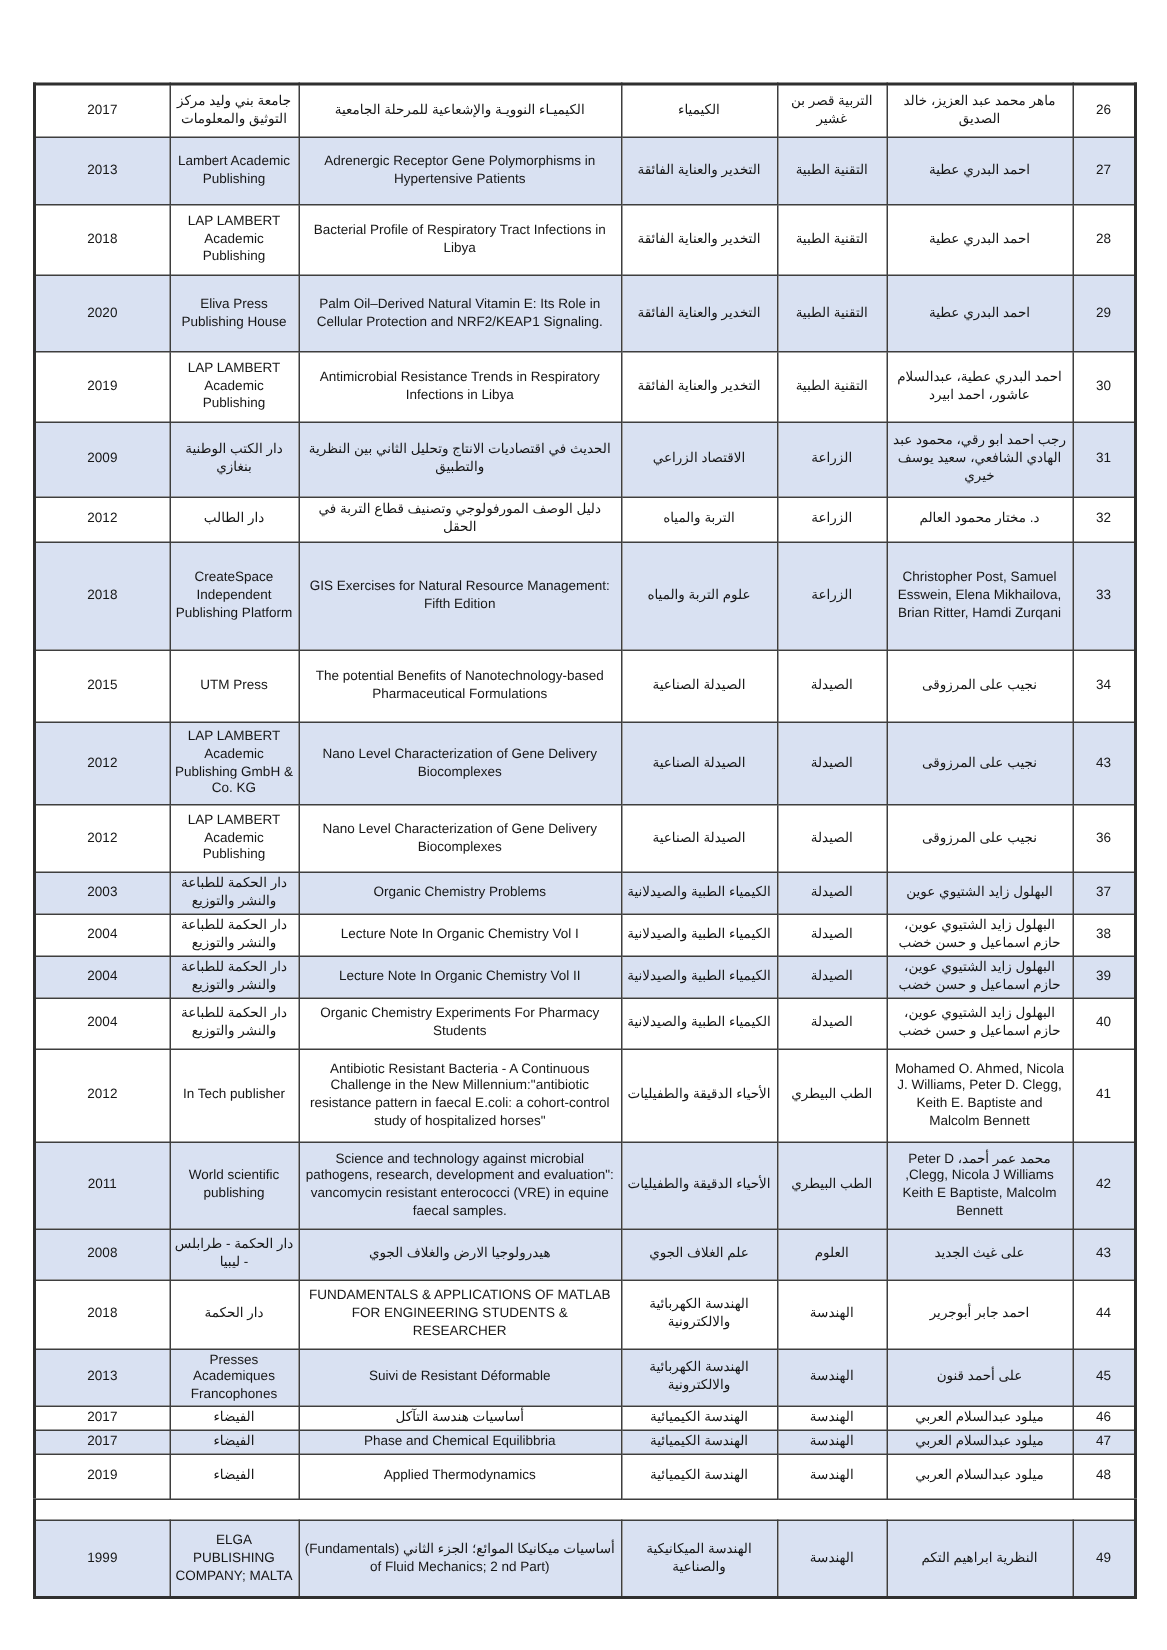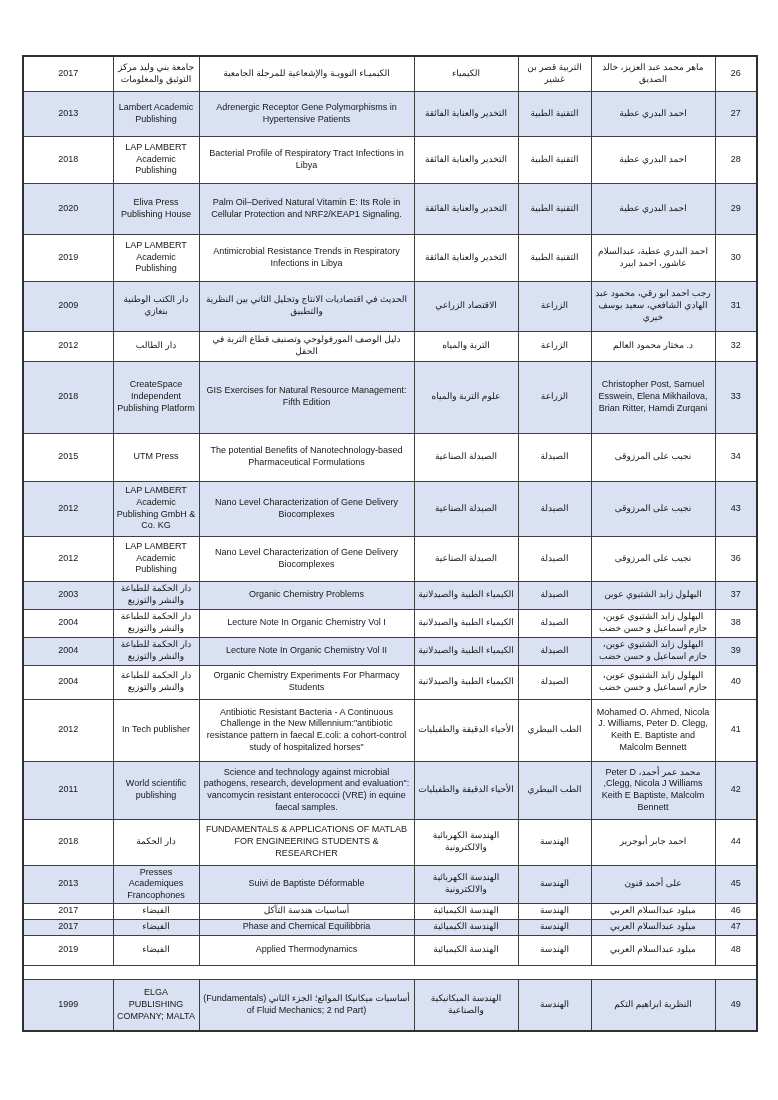--- a/index.html
+++ b/index.html
@@ -198,33 +198,42 @@
         </tr>
         <tr class="shaded" style="height: 58px;">
           <td class="year-cell" dir="ltr">2011</td>
           <td class="publisher-cell" dir="ltr">World scientific publishing</td>
           <td class="title-cell" dir="ltr">Science and technology against microbial pathogens, research, development and evaluation": vancomycin resistant enterococci (VRE) in equine faecal samples.</td>
           <td class="specialty-cell" dir="rtl">الأحياء الدقيقة والطفيليات</td>
           <td class="faculty-cell" dir="rtl">الطب البيطري</td>
           <td class="authors-cell" dir="rtl">محمد عمر أحمد، Peter D ,Clegg, Nicola J Williams Keith E Baptiste, Malcolm Bennett</td>
           <td class="index-cell" dir="ltr">42</td>
         </tr>
+        <tr class="shaded" style="height: 34px;">
+          <td class="year-cell" dir="ltr">2008</td>
+          <td class="publisher-cell" dir="rtl">دار الحكمة - طرابلس - ليبيا</td>
+          <td class="title-cell" dir="rtl">هيدرولوجيا الارض والغلاف الجوي</td>
+          <td class="specialty-cell" dir="rtl">علم الغلاف الجوي</td>
+          <td class="faculty-cell" dir="rtl">العلوم</td>
+          <td class="authors-cell" dir="rtl">على غيث الجديد</td>
+          <td class="index-cell" dir="ltr">43</td>
+        </tr>
         <tr style="height: 46px;">
           <td class="year-cell" dir="ltr">2018</td>
           <td class="publisher-cell" dir="rtl">دار الحكمة</td>
           <td class="title-cell" dir="ltr">FUNDAMENTALS &amp; APPLICATIONS OF MATLAB FOR ENGINEERING STUDENTS &amp; RESEARCHER</td>
           <td class="specialty-cell" dir="rtl">الهندسة الكهربائية والالكترونية</td>
           <td class="faculty-cell" dir="rtl">الهندسة</td>
           <td class="authors-cell" dir="rtl">احمد جابر أبوجرير</td>
           <td class="index-cell" dir="ltr">44</td>
         </tr>
         <tr class="shaded" style="height: 32px;">
           <td class="year-cell" dir="ltr">2013</td>
           <td class="publisher-cell" dir="ltr">Presses Academiques Francophones</td>
-          <td class="title-cell" dir="ltr">Suivi de Baptiste Déformable</td>
+          <td class="title-cell" dir="ltr">Suivi de Resistant Déformable</td>
           <td class="specialty-cell" dir="rtl">الهندسة الكهربائية والالكترونية</td>
           <td class="faculty-cell" dir="rtl">الهندسة</td>
           <td class="authors-cell" dir="rtl">على أحمد قنون</td>
           <td class="index-cell" dir="ltr">45</td>
         </tr>
         <tr style="height: 16px;">
           <td class="year-cell" dir="ltr">2017</td>
           <td class="publisher-cell" dir="rtl">الفيضاء</td>
           <td class="title-cell" dir="rtl">أساسيات هندسة التآكل</td>
           <td class="specialty-cell" dir="rtl">الهندسة الكيميائية</td>

